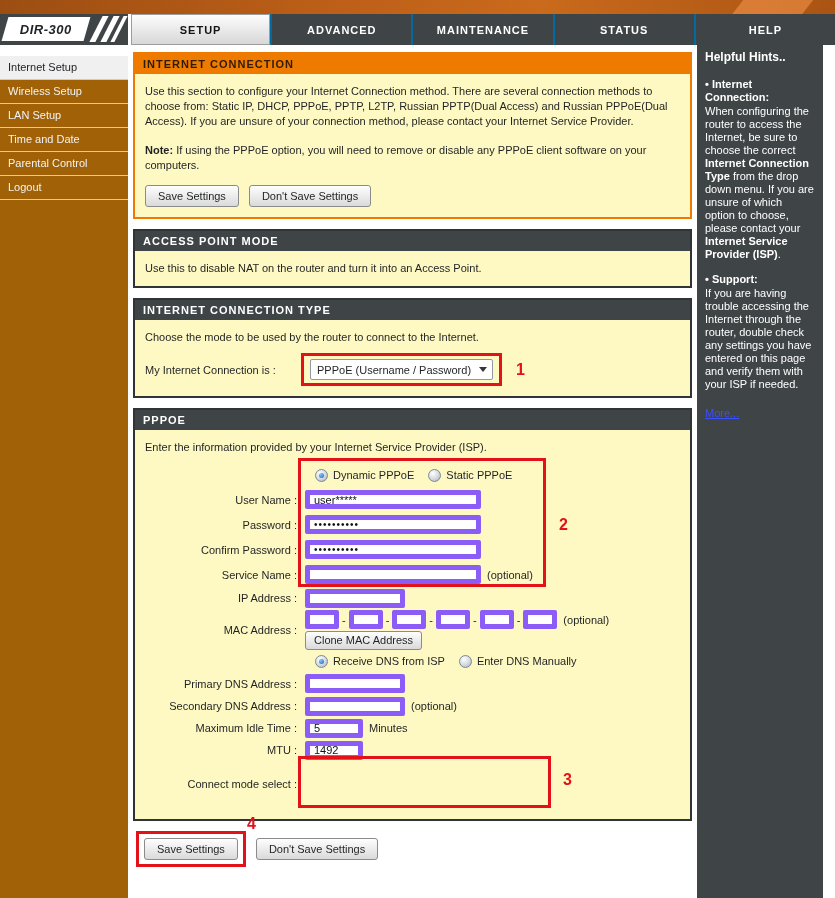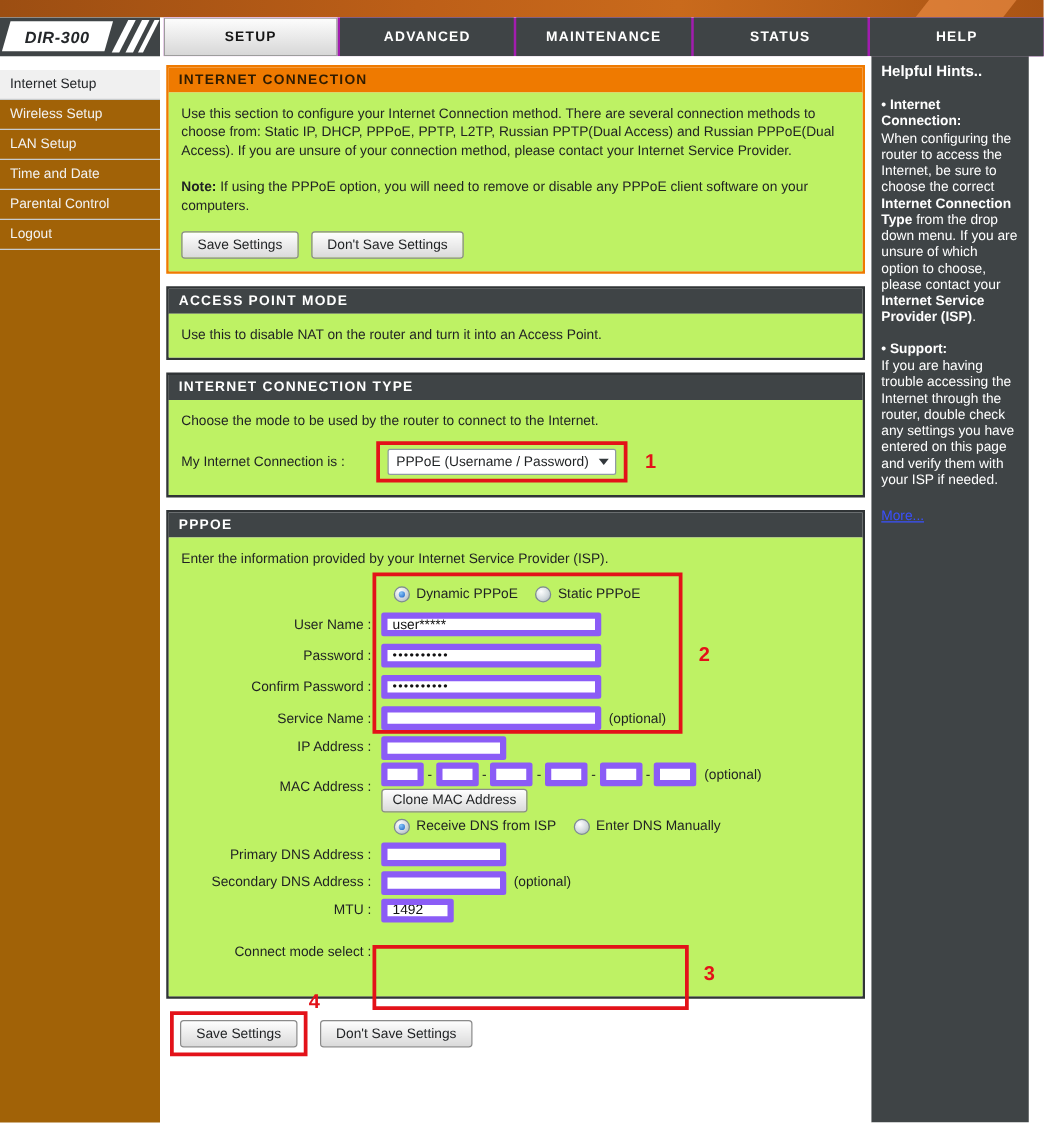--- a/index.html
+++ b/index.html
@@ -15,21 +15,21 @@
   .topstrip .gleam { position:absolute; right:28px; top:-8px; width:70px; height:32px;
     background:rgba(255,158,84,.5); transform:skewX(-38deg); }
   
   .navbar { position:absolute; left:0; top:14px; width:835px; height:31px; display:flex; background:#fff; }
   .logo-area { width:128px; height:31px; background:#3f4446; position:relative; flex-shrink:0; }
   .logo-plate { position:absolute; left:5px; top:3px; width:82px; height:24px; background:#fff;
     transform:skewX(-16deg); display:flex; align-items:center; justify-content:center; }
   .logo-text { transform:skewX(16deg); font-style:italic; font-weight:bold; font-size:13px; color:#232629; letter-spacing:.5px; }
   .slash { position:absolute; top:2px; height:26px; background:#fff; transform:skewX(-27deg); }
   .s1 { left:96px; width:6px; } .s2 { left:107px; width:6px; } .s3 { left:117px; width:4px; }
-  .tabs { flex:1; display:flex; gap:2px; background:#a21caf; margin-left:3px; }
+  .tabs { flex:1; display:flex; gap:2px; background:#0369a1; margin-left:3px; }
   .tab { flex:1; display:flex; align-items:center; justify-content:center; background:#3f4446;
     color:#fff; font-weight:bold; font-size:11px; letter-spacing:1px; cursor:pointer; }
   .tab.active { background:linear-gradient(#fefefe,#d6d6d6); color:#151515; box-shadow:inset 0 0 0 1px #9d9d9d; }
   
   .left-sidebar { position:absolute; left:0; top:56px; width:128px; height:853px; background:#a16207; }
   .side-item { height:24px; line-height:23px; padding-left:8px; color:#f2f2f2;
     border-bottom:1px solid #c9cccd; cursor:pointer; }
   .side-item.active { background:#f0f0f0; color:#232629; }
   
   .right-sidebar { position:absolute; left:697px; top:45px; width:126px; height:853px;
@@ -40,21 +40,21 @@
   .hint-body b { font-weight:bold; }
   .more-link { color:#3a50ff; text-decoration:underline; cursor:pointer; display:inline-block; margin-top:4px; }
   
   .main { position:absolute; left:128px; top:45px; width:569px; height:853px; background:#fff;
     padding:7px 5px 0 5px; }
   .section { border:2px solid #303436; margin-bottom:10px; background:#fff; }
   .section.orange { border-color:#ef7a00; }
   .sec-header { height:20px; line-height:20px; padding-left:8px; font-weight:bold; letter-spacing:1px; font-size:11px; }
   .orange .sec-header { background:#ef7a00; color:#301c00; }
   .dark .sec-header { background:#3f4446; color:#ffffff; }
-  .sec-body { padding:8px 10px 10px; background:#bef264; position:relative; }
+  .sec-body { padding:8px 10px 10px; background:#fef9c3; position:relative; }
   .para { margin:2px 0 0; line-height:15px; width:545px; }
   .note { margin-top:14px; line-height:15px; width:542px; }
   .btn { font-family:inherit; font-size:11px; color:#1f2123; padding:3px 12px; height:22px;
     background:linear-gradient(#fefefe,#dadada); border:1px solid #8b8b8b; border-radius:3px; cursor:pointer; }
   .btn-row { margin-top:12px; display:flex; gap:10px; }
   
   .checkbox { width:13px; height:13px; display:inline-block; vertical-align:-3px; margin:0 5px 0 2px;
     border:1px solid #99a6b4; background:#eef3f7; box-shadow:inset 1px 1px 2px rgba(120,140,160,.45); cursor:pointer; }
   .radio { width:13px; height:13px; border-radius:50%; display:inline-block; vertical-align:-3px;
     margin-right:5px; position:relative; cursor:pointer; border:1px solid #7d8994;
@@ -242,20 +242,25 @@
       <div class="form-row h23">
         <span class="form-label">Primary DNS Address :</span>
         <input class="text-input small-input" style="">
       </div>
       <div class="form-row h22">
         <span class="form-label">Secondary DNS Address :</span>
         <input class="text-input small-input" style="">
         <span class="optional">(optional)</span>
       </div>
       <div class="form-row h22">
+        <span class="form-label">Maximum Idle Time :</span>
+        <input class="text-input tiny-input" value="5" style="">
+        <span class="optional">Minutes</span>
+      </div>
+      <div class="form-row h22">
         <span class="form-label">MTU :</span>
         <input class="text-input tiny-input" value="1492" style="">
       </div>
 
       <div class="form-row" style="height:46px;">
         <span class="form-label">Connect mode select :</span>
       </div>
 
       <div class="ov ov2"></div>
       <span class="ann-num ann2" style="position:absolute;">2</span>

